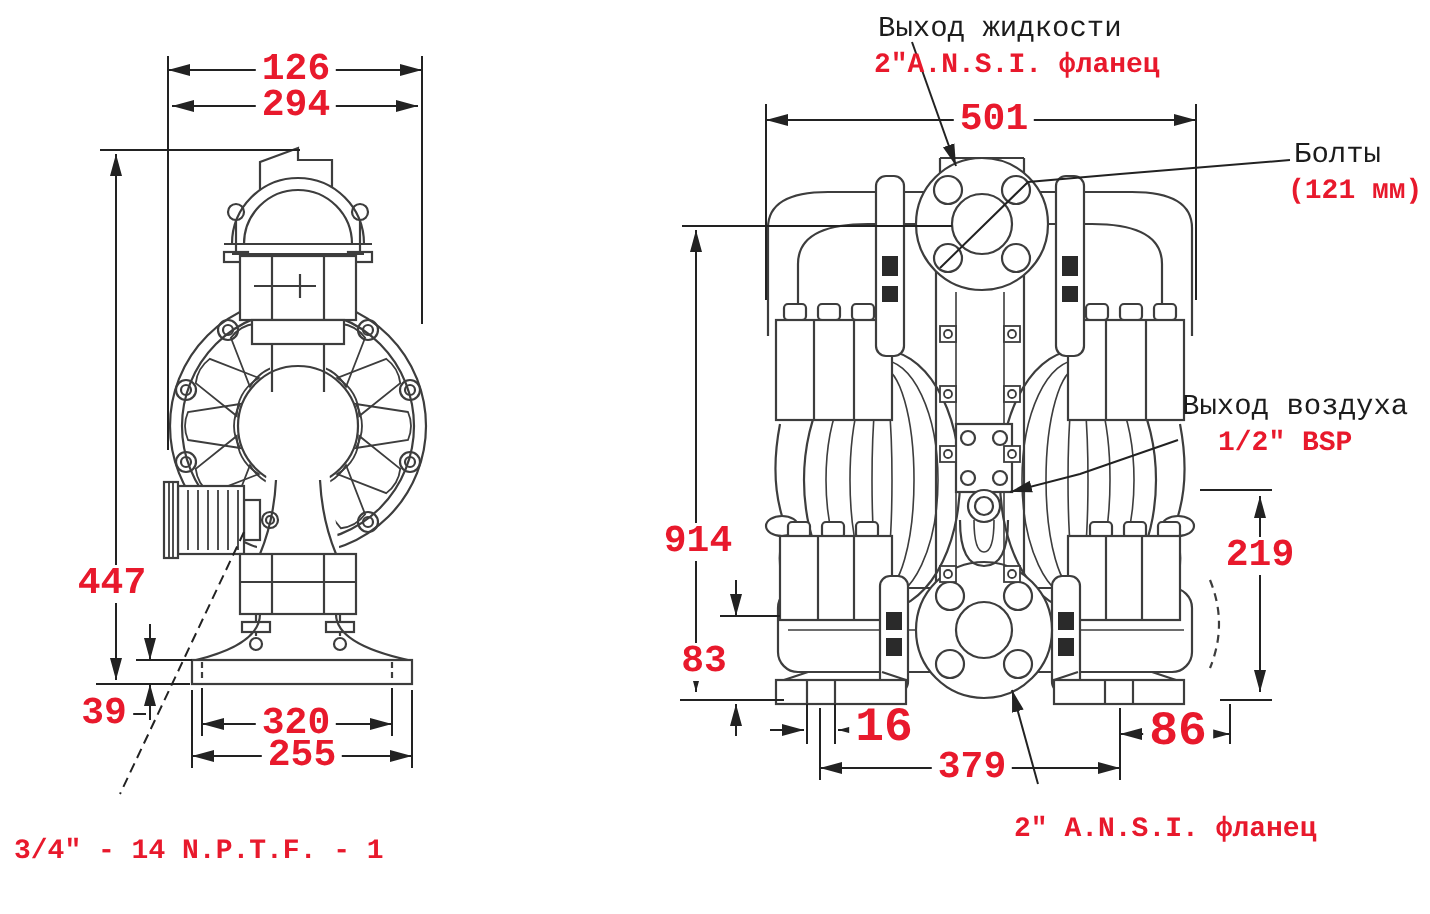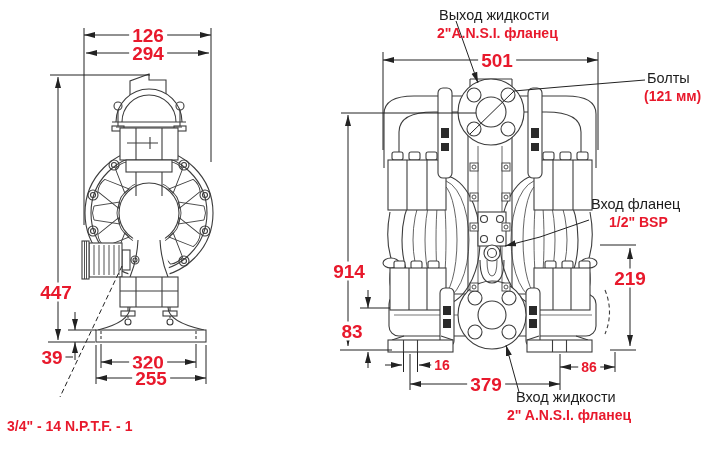--- a/index.html
+++ b/index.html
@@ -1,22 +1,22 @@
 <!DOCTYPE html>
 <html><head>
 <meta charset="utf-8">
 <style>
   html,body{margin:0;padding:0;background:#fff;}
   #stage{position:relative;width:715px;height:457px;background:#fff;overflow:hidden;
          font-family:"Liberation Sans", sans-serif;}
   #drawing{position:absolute;left:0;top:0;}
-  .lbl{position:absolute;white-space:nowrap;line-height:1;}
+  .lbl{position:absolute;white-space:nowrap;line-height:1;font-family:Liberation Mono, monospace;}
   .dim{color:#e8192c;font-weight:bold;font-size:19px;background:#fff;padding:0 3px;
        transform:translate(-50%,-50%);}
-  .dim.small{font-size:14px;}
+  .dim.small{font-size:24px;}
   .co-t{color:#1c1c1c;font-size:14.5px;}
   .co-s{color:#e8192c;font-weight:bold;font-size:14px;}
 </style>
 </head>
 <body>
 
 <div id="stage">
 
 <svg id="drawing" width="715" height="457" viewBox="0 0 715 457">
   <defs>
@@ -302,21 +302,20 @@
 <div class="lbl dim small" style="left:442px;top:365px">16</div>
 <div class="lbl dim small" style="left:589px;top:367px">86</div>
 <div class="lbl dim" style="left:486px;top:384px">379</div>
 
 <div class="lbl co-t" style="left:439px;top:8px">Выход жидкости</div>
 <div class="lbl co-s" style="left:437px;top:26px">2"A.N.S.I. фланец</div>
 
 <div class="lbl co-t" style="left:647px;top:71px">Болты</div>
 <div class="lbl co-s" style="left:644px;top:89px">(121 мм)</div>
 
-<div class="lbl co-t" style="left:591px;top:197px">Вход фланец</div>
+<div class="lbl co-t" style="left:591px;top:197px">Выход воздуха</div>
 <div class="lbl co-s" style="left:609px;top:215px">1/2" BSP</div>
 
 <div class="lbl co-s" style="left:7px;top:419px">3/4" - 14 N.P.T.F. - 1</div>
 
-<div class="lbl co-t" style="left:516px;top:390px">Вход жидкости</div>
 <div class="lbl co-s" style="left:507px;top:408px">2" A.N.S.I. фланец</div>
 
 </div>
 
 </body></html>

